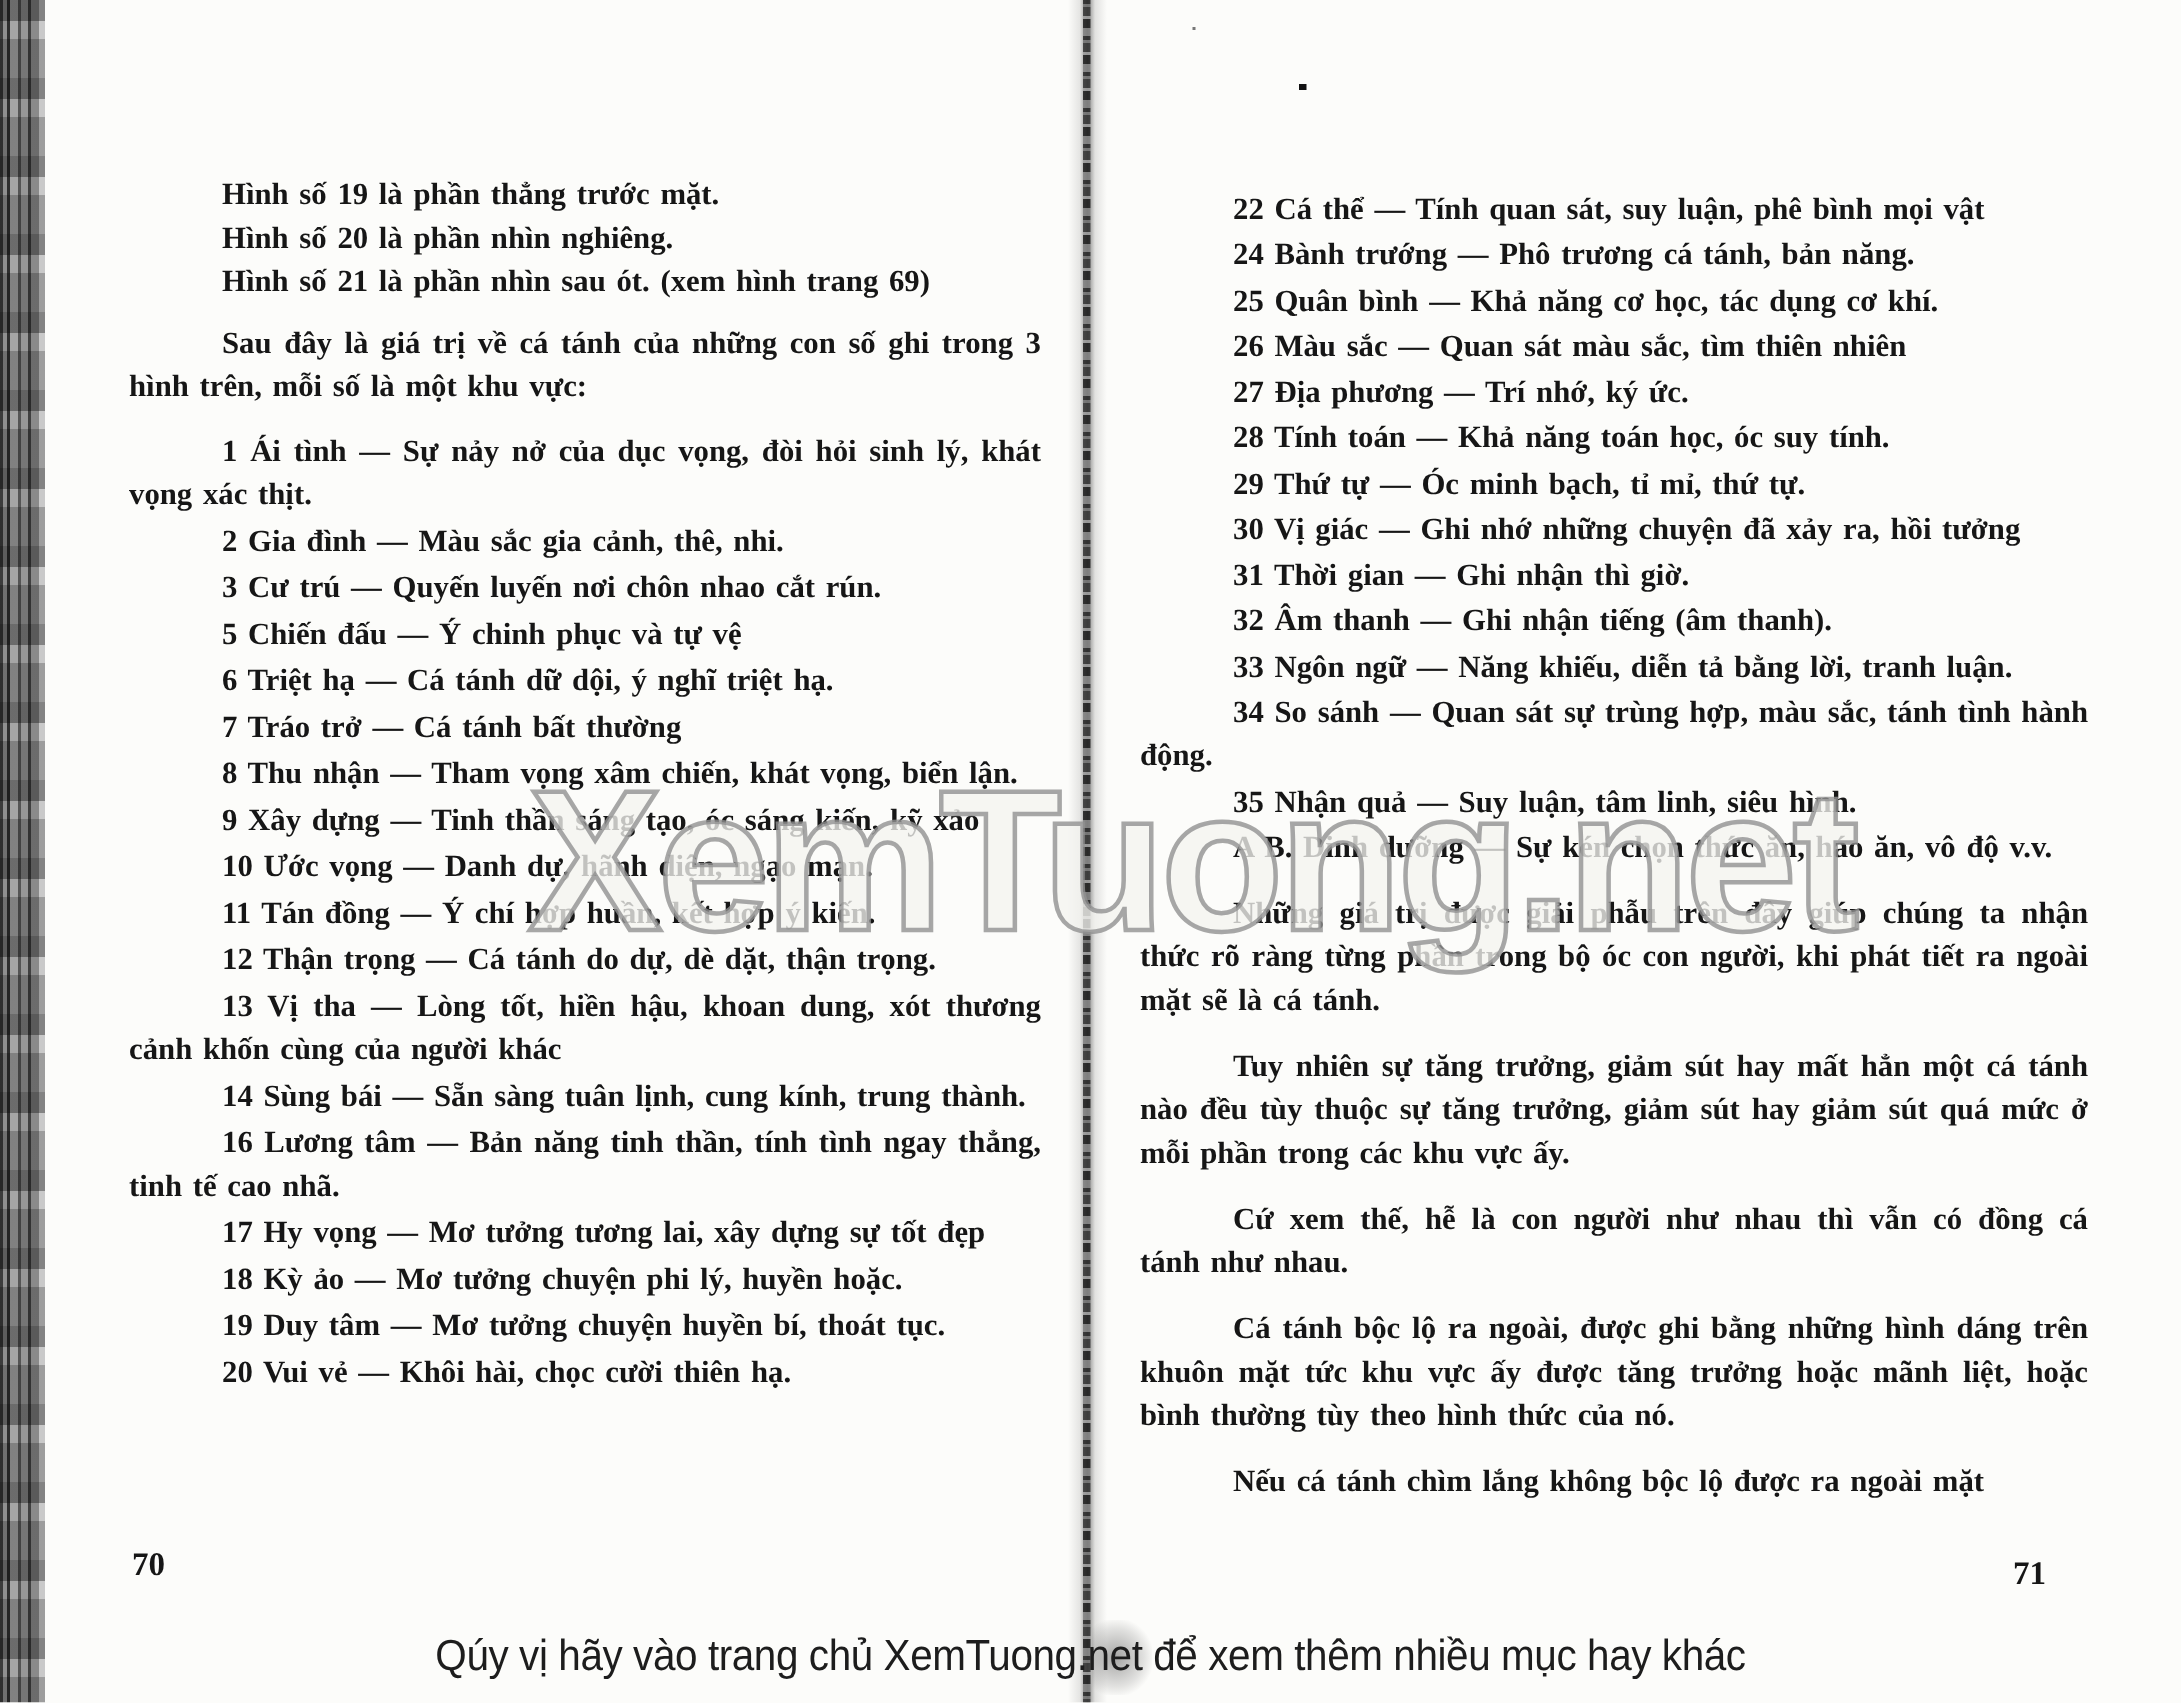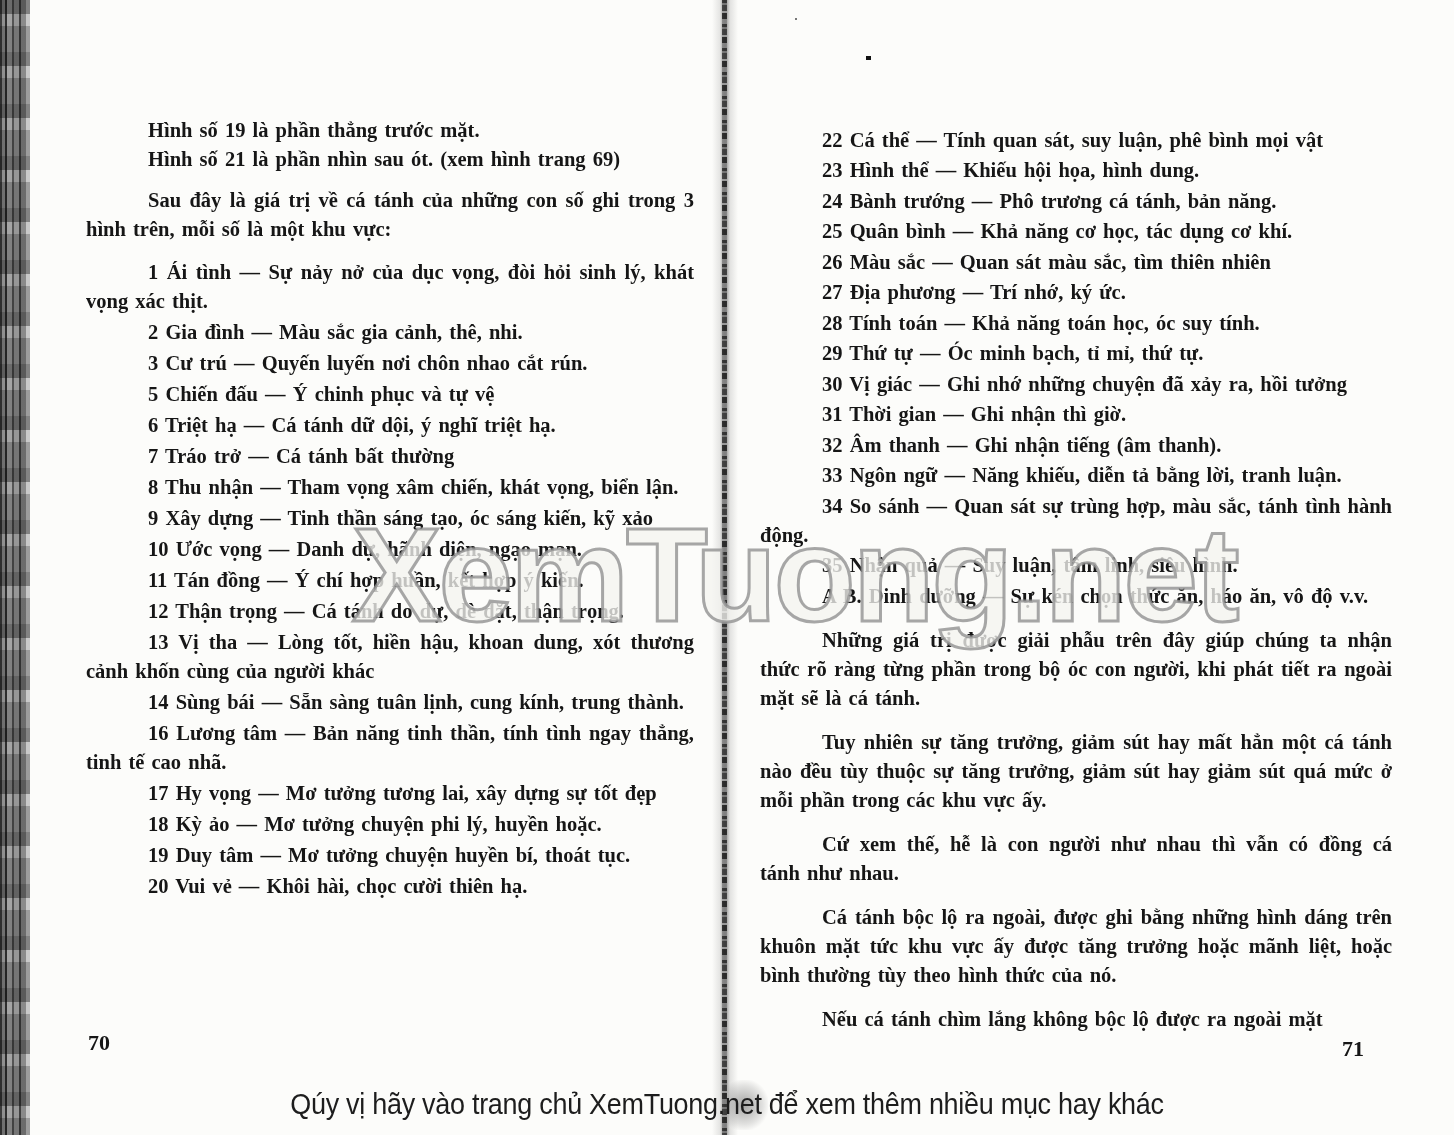--- a/index.html
+++ b/index.html
@@ -68,20 +68,21 @@
 
 <div class="edge-left"></div>
 <div class="gutter"></div>
 <div class="gutter-core"></div>
 <div class="speck speck-a"></div>
 <div class="speck speck-b"></div>
 <div class="smudge"></div>
 
 <div class="page page-left">
   <p class="intro-line">Hình số 19 là phần thẳng trước mặt.</p>
+  <p class="intro-line">Hình số 20 là phần nhìn nghiêng.</p>
   <p class="intro-line">Hình số 21 là phần nhìn sau ót. (xem hình trang 69)</p>
   <p class="lead">Sau đây là giá trị về cá tánh của những con số ghi trong 3 hình trên, mỗi số là một khu vực:</p>
   <div class="list">
     <p class="item">1 Ái tình — Sự nảy nở của dục vọng, đòi hỏi sinh lý, khát vọng xác thịt.</p>
     <p class="item">2 Gia đình — Màu sắc gia cảnh, thê, nhi.</p>
     <p class="item">3 Cư trú — Quyến luyến nơi chôn nhao cắt rún.</p>
     <p class="item">5 Chiến đấu — Ý chinh phục và tự vệ</p>
     <p class="item">6 Triệt hạ — Cá tánh dữ dội, ý nghĩ triệt hạ.</p>
     <p class="item">7 Tráo trở — Cá tánh bất thường</p>
     <p class="item">8 Thu nhận — Tham vọng xâm chiến, khát vọng, biển lận.</p>
@@ -95,21 +96,20 @@
     <p class="item">17 Hy vọng — Mơ tưởng tương lai, xây dựng sự tốt đẹp</p>
     <p class="item">18 Kỳ ảo — Mơ tưởng chuyện phi lý, huyền hoặc.</p>
     <p class="item">19 Duy tâm — Mơ tưởng chuyện huyền bí, thoát tục.</p>
     <p class="item">20 Vui vẻ — Khôi hài, chọc cười thiên hạ.</p>
   </div>
 </div>
 
 <div class="page page-right">
   <div>
     <p class="item">22 Cá thể — Tính quan sát, suy luận, phê bình mọi vật</p>
-    <p class="item">23 Hình thể — Khiếu hội họa, hình dung.</p>
     <p class="item">24 Bành trướng — Phô trương cá tánh, bản năng.</p>
     <p class="item">25 Quân bình — Khả năng cơ học, tác dụng cơ khí.</p>
     <p class="item">26 Màu sắc — Quan sát màu sắc, tìm thiên nhiên</p>
     <p class="item">27 Địa phương — Trí nhớ, ký ức.</p>
     <p class="item">28 Tính toán — Khả năng toán học, óc suy tính.</p>
     <p class="item">29 Thứ tự — Óc minh bạch, tỉ mỉ, thứ tự.</p>
     <p class="item">30 Vị giác — Ghi nhớ những chuyện đã xảy ra, hồi tưởng</p>
     <p class="item">31 Thời gian — Ghi nhận thì giờ.</p>
     <p class="item">32 Âm thanh — Ghi nhận tiếng (âm thanh).</p>
     <p class="item">33 Ngôn ngữ — Năng khiếu, diễn tả bằng lời, tranh luận.</p>

